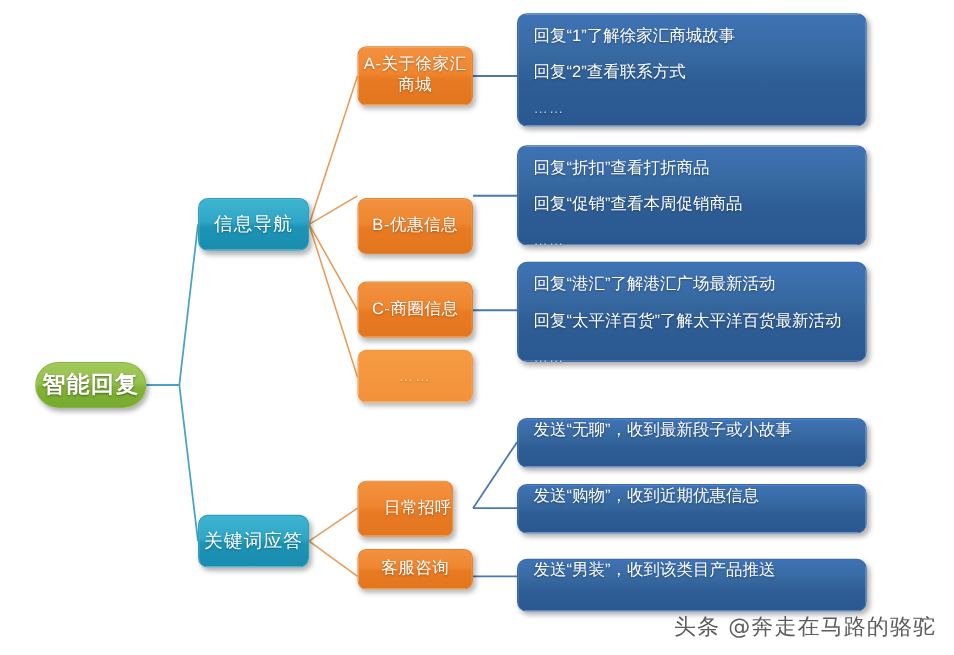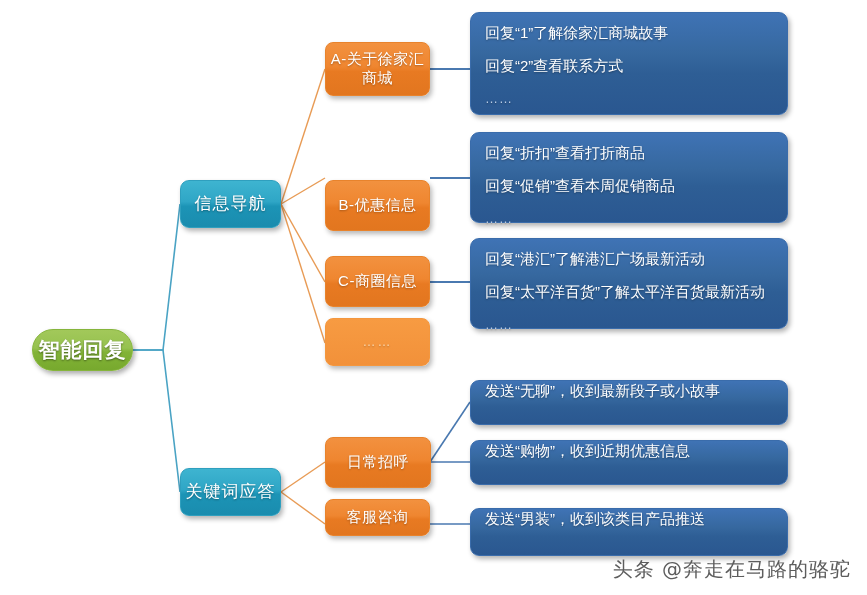--- a/index.html
+++ b/index.html
@@ -194,21 +194,21 @@
   <div class="panel" style="left:470px; top:238px; width:318px; height:91px;">
     <div class="line">回复“港汇”了解港汇广场最新活动</div>
     <div class="line">回复“太平洋百货”了解太平洋百货最新活动</div>
     <div class="line ellipsis">……</div>
   </div>
 
   <div class="node node-teal" style="left:180px; top:468px; width:101px; height:48px;">
     <span>关键词应答</span>
   </div>
 
-  <div class="node node-orange" style="left:325px; top:437px; width:106px; height:51px;">
+  <div class="node node-orange" style="left:325px; top:437px; width:87px; height:51px;justify-content:flex-end;">
     <span>日常招呼</span>
   </div>
 
   <div class="node node-orange" style="left:325px; top:499px; width:105px; height:37px;">
     <span>客服咨询</span>
   </div>
 
   <div class="panel single" style="left:470px; top:380px; width:318px; height:45px;">
     <div class="line">发送“无聊”，收到最新段子或小故事</div>
   </div>

